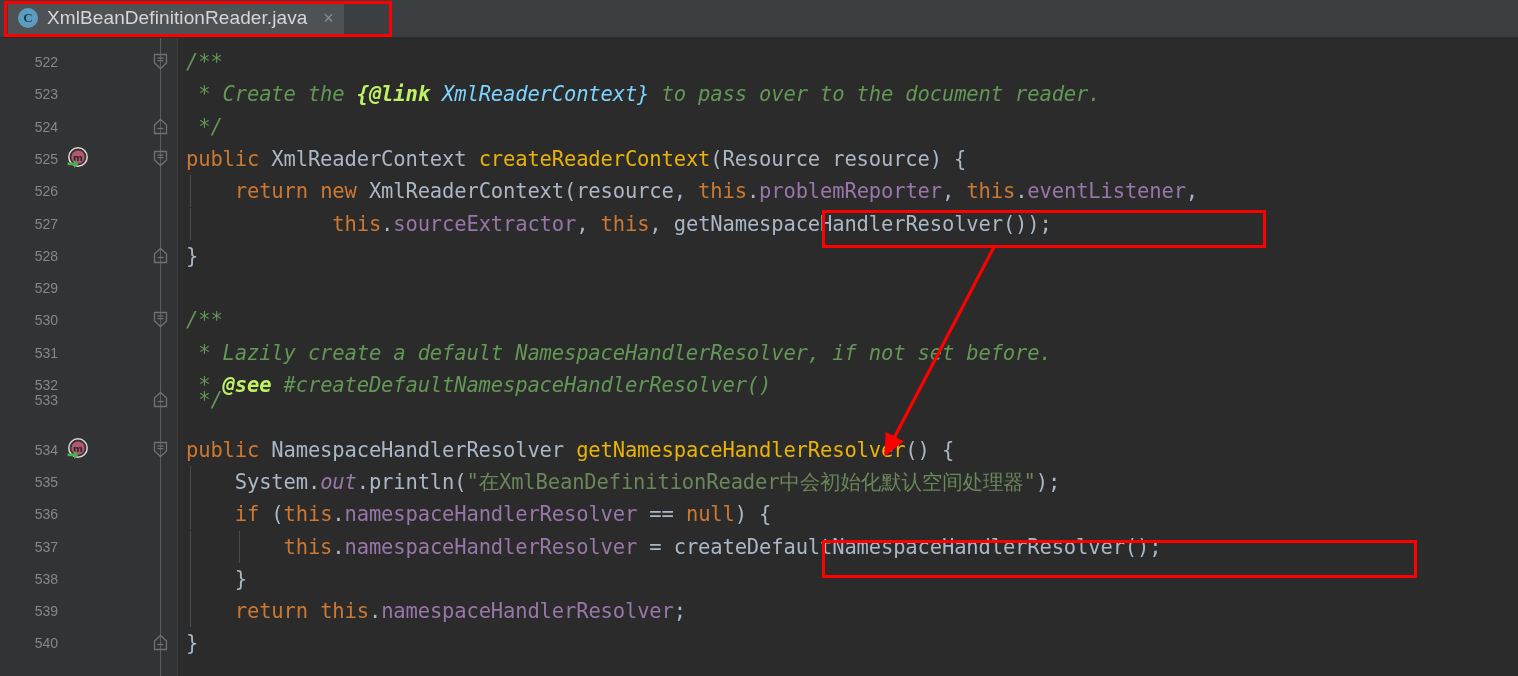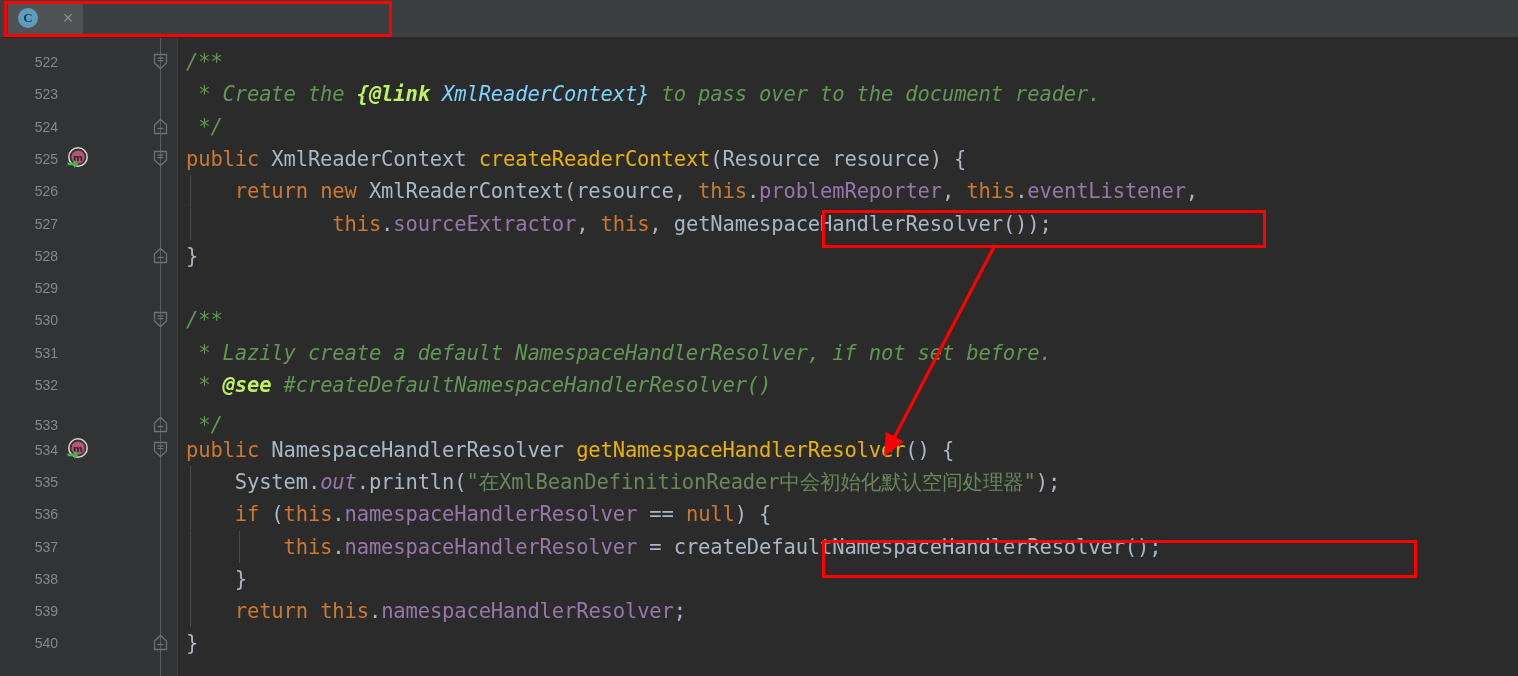--- a/index.html
+++ b/index.html
@@ -136,20 +136,21 @@
     width: 1518px; height: 638px;
     pointer-events: none;
   }
 </style>
 </head>
 <body>
 
 <div id="tabbar">
   <div id="tab-file">
     <span class="tab-icon">C</span>
+    <span class="tab-title">XmlBeanDefinitionReader.java</span>
     <span class="tab-close">×</span>
   </div>
   <div id="tab-annotation"></div>
 </div>
 
 <div id="editor">
   <div id="gutter"></div>
   <div id="gutter-edge"></div>
   <div id="fold-rail"></div>
 
@@ -181,21 +182,21 @@
             <line x1="6.5" y1="11.5" x2="12.5" y2="11.5" stroke="#6f7173" stroke-width="1.3"></line>
           </svg></div><div class="code"><span class="id">}</span></div></div>
       <div class="row" style="top: 234.1px;"><div class="lineno">529</div><div class="code"><span class="id"></span></div></div>
       <div class="row" style="top: 266.4px;"><div class="lineno">530</div><div class="fold" style="top: 6px;"><svg width="19" height="19" viewBox="0 0 19 19">
             <path d="M3.5 2.5 H15.5 V11 L9.5 16.5 L3.5 11 Z" fill="none" stroke="#6f7173" stroke-width="1.3"></path>
             <line x1="6.5" y1="6" x2="12.5" y2="6" stroke="#6f7173" stroke-width="1.3"></line>
             <line x1="6.5" y1="8.6" x2="12.5" y2="8.6" stroke="#6f7173" stroke-width="1.3"></line>
           </svg></div><div class="code"><span class="doc">/**</span></div></div>
       <div class="row" style="top: 298.7px;"><div class="lineno">531</div><div class="code"><span class="doc"> * Lazily create a default NamespaceHandlerResolver, if not set before.</span></div></div>
       <div class="row" style="top: 331px;"><div class="lineno">532</div><div class="code"><span class="doc"> * </span><span class="docb">@see</span><span class="doc"> #createDefaultNamespaceHandlerResolver()</span></div></div>
-      <div class="row" style="top: 371px;"><div class="lineno">533</div><div class="fold" style="top: 6px;"><svg width="19" height="19" viewBox="0 0 19 19">
+      <div class="row" style="top: 346px;"><div class="lineno">533</div><div class="fold" style="top: 6px;"><svg width="19" height="19" viewBox="0 0 19 19">
             <path d="M3.5 16.5 H15.5 V8 L9.5 2.5 L3.5 8 Z" fill="none" stroke="#6f7173" stroke-width="1.3"></path>
             <line x1="6.5" y1="11.5" x2="12.5" y2="11.5" stroke="#6f7173" stroke-width="1.3"></line>
           </svg></div><div class="code"><span class="doc"> */</span></div></div>
       <div class="row" style="top: 395.6px;"><div class="lineno">534</div><div class="gmark" style="top: 3px;"><svg width="26" height="26" viewBox="0 0 26 26">
             <circle cx="12" cy="11" r="9.2" fill="#3b3133" stroke="#d8d8d8" stroke-width="1.5"></circle>
             <circle cx="12" cy="11" r="6.6" fill="#b5566f"></circle>
             <text x="12" y="15.4" font-family="DejaVu Sans, sans-serif" font-size="9.5" font-weight="bold" fill="#2b2b2b" text-anchor="middle">m</text>
             <path d="M1.5 16.5 h6.5 v-2.6 l4.4 4 l-4.4 4 v-2.6 h-6.5 z" fill="#4caf50"></path>
           </svg></div><div class="fold" style="top: 6px;"><svg width="19" height="19" viewBox="0 0 19 19">
             <path d="M3.5 2.5 H15.5 V11 L9.5 16.5 L3.5 11 Z" fill="none" stroke="#6f7173" stroke-width="1.3"></path>

